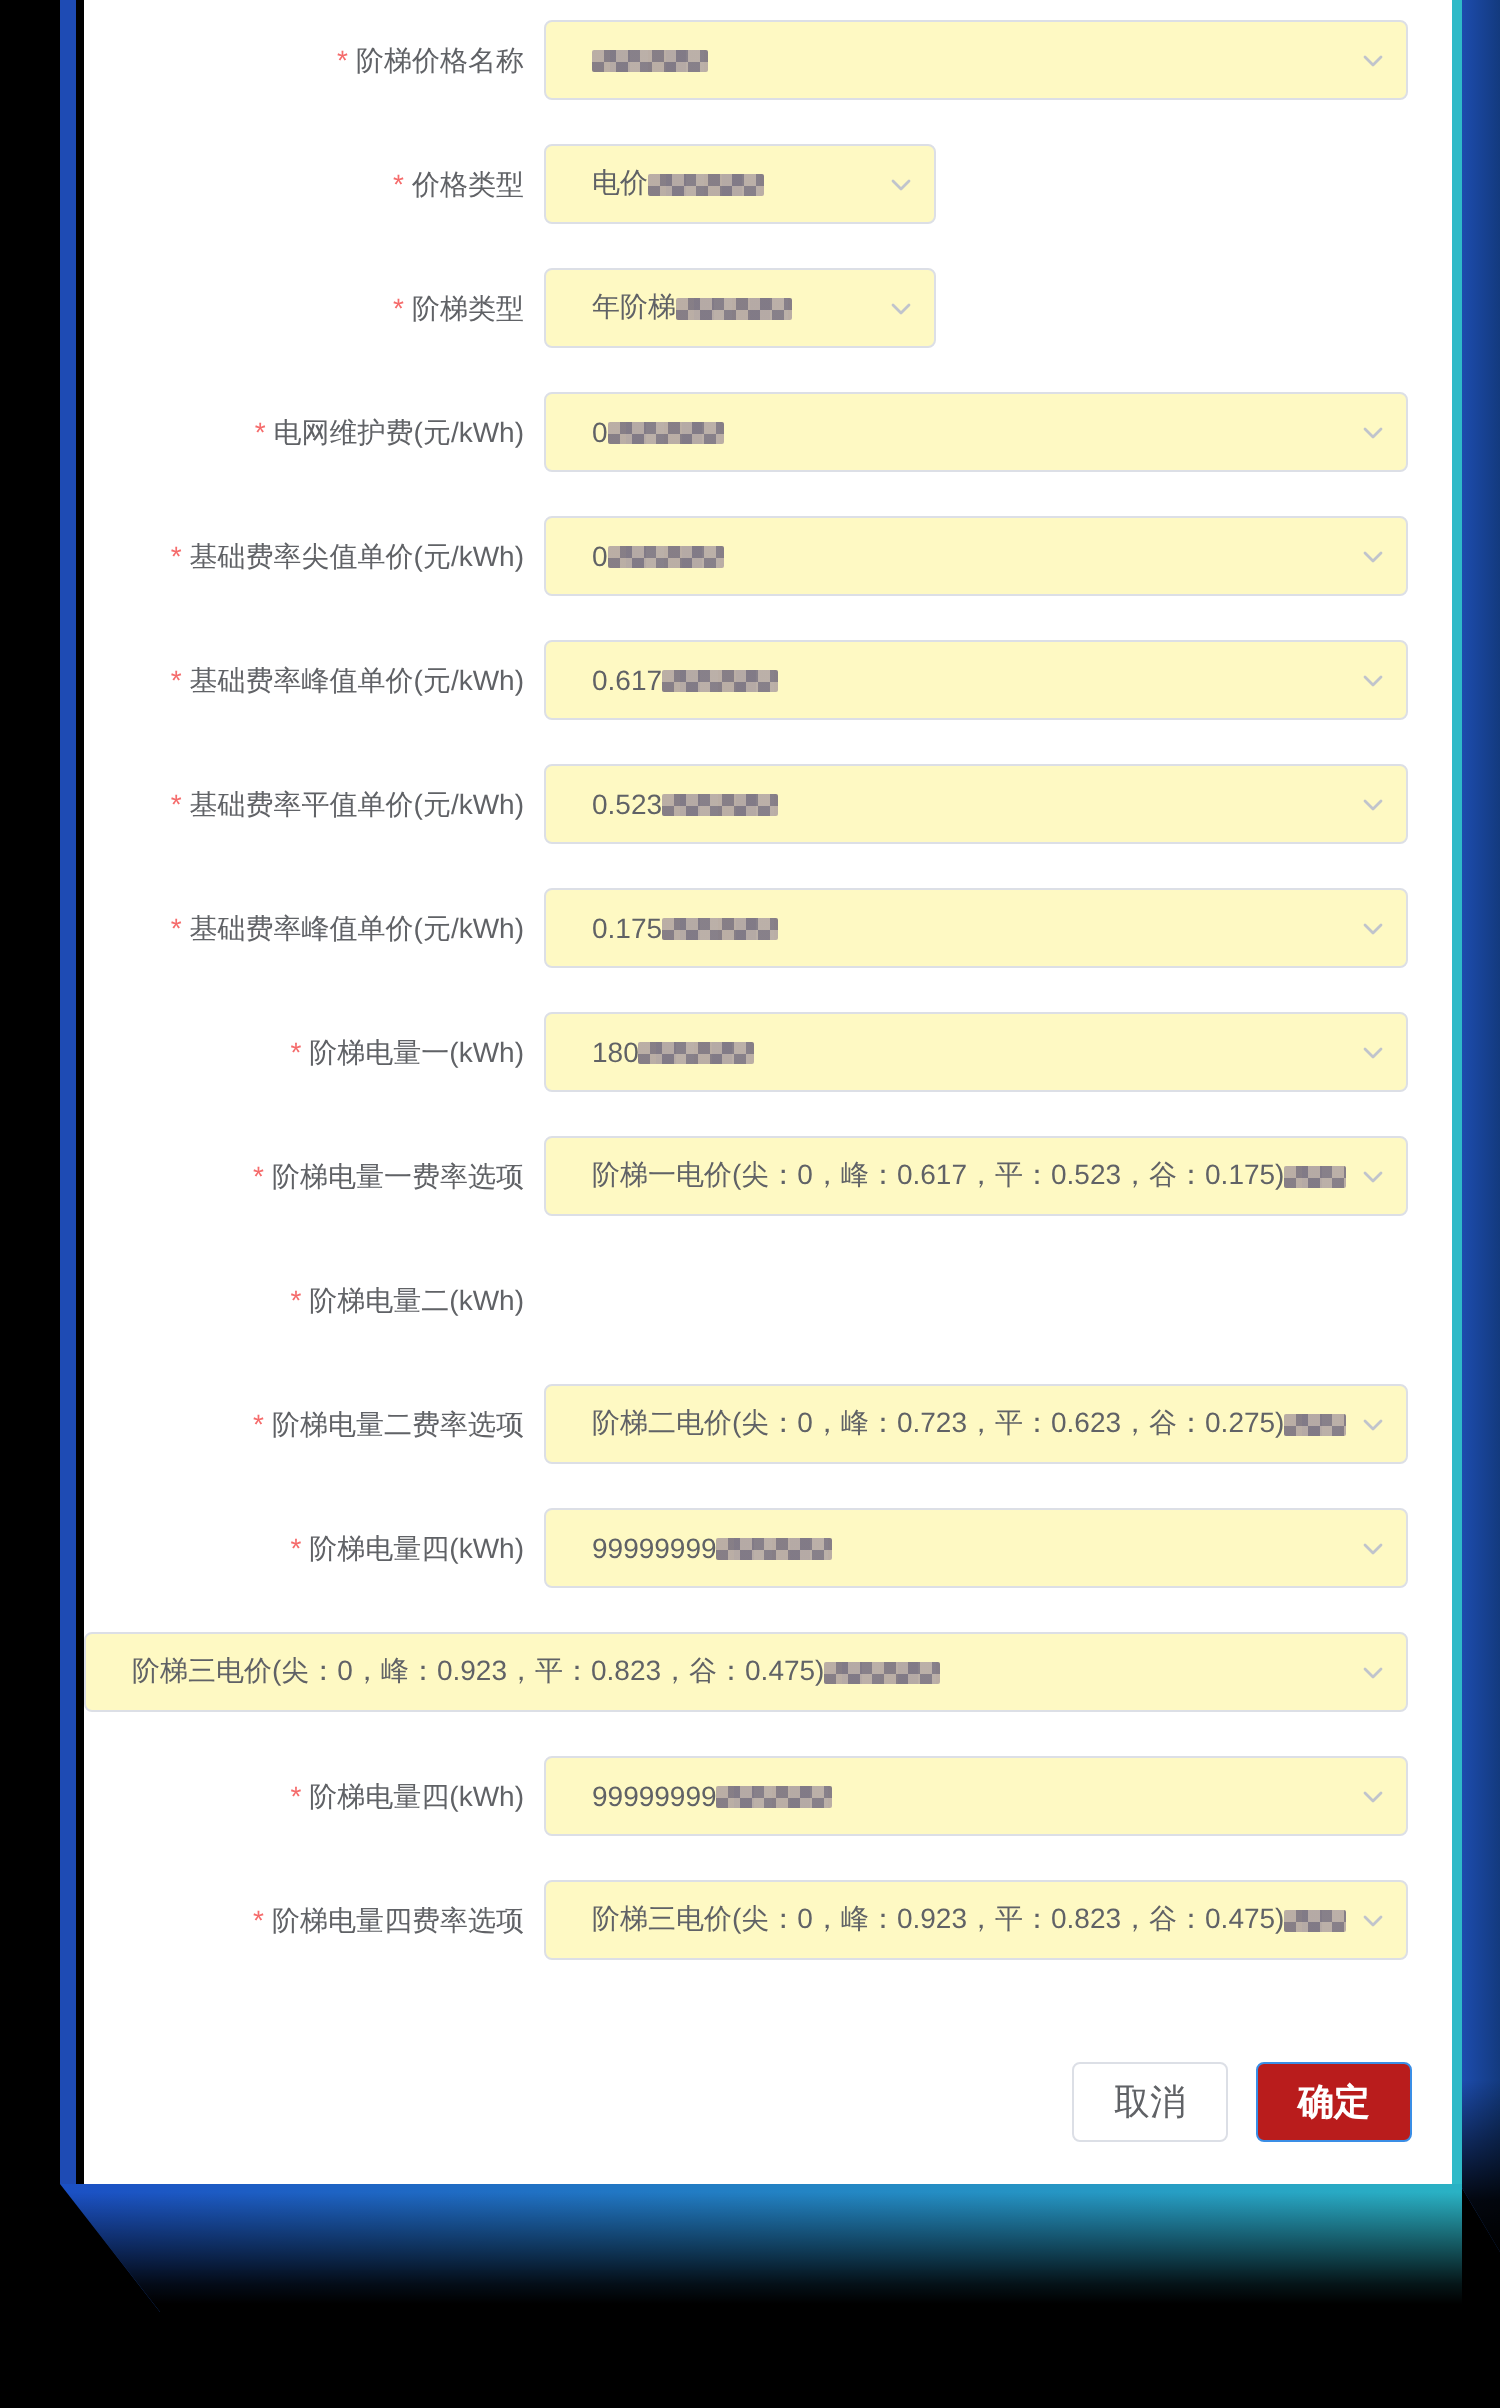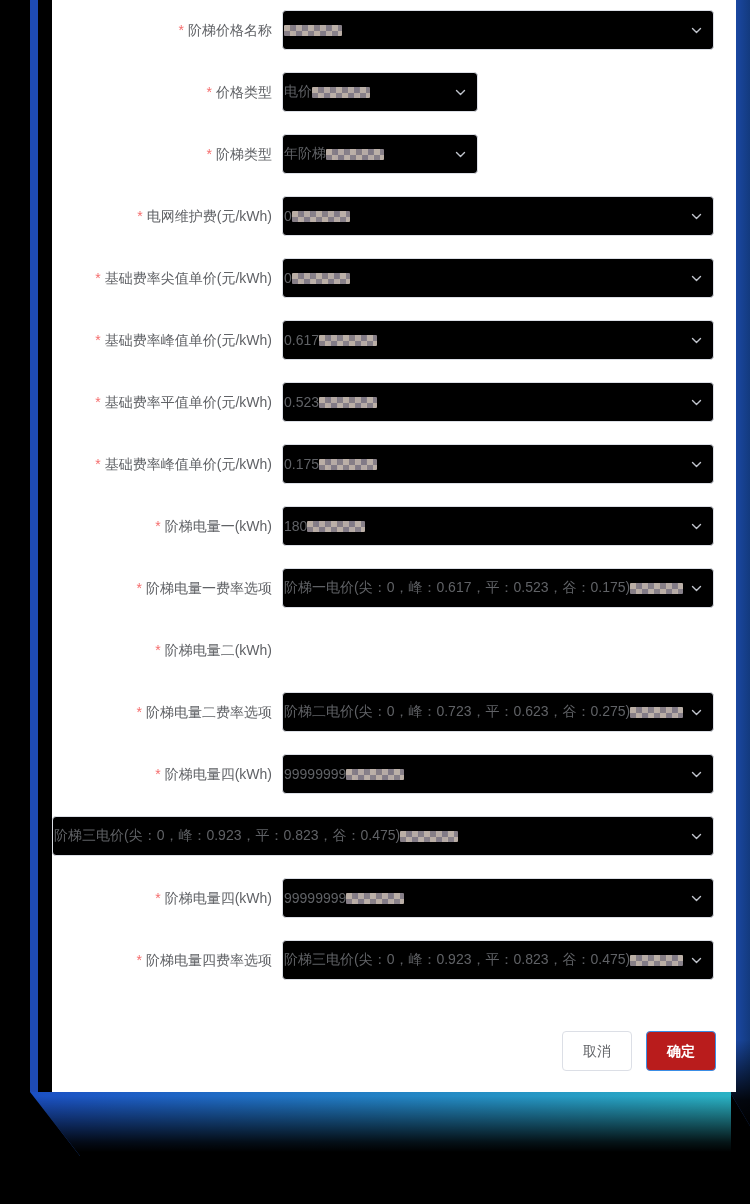--- a/index.html
+++ b/index.html
@@ -34,21 +34,21 @@
     position: absolute; left: 30px; top: 1092px;
     width: 701px; height: 64px;
     background:
       linear-gradient(to bottom, rgba(0,0,0,0) 4px, rgba(0,0,0,.88) 50px, #000 60px),
       linear-gradient(to right, #1b50c4, #2ab2c4);
     clip-path: polygon(0 0, 100% 0, 100% 100%, 50px 100%);
   }
 
   
   .panel {
-    position: absolute; left: 52px; top: 0;
+    position: absolute; left: 42px; top: 0;
     width: 684px; height: 1092px;
     background: #fff;
   }
   .form { padding: 10px 22px 0 0; }
 
   .form-row { display: flex; margin-bottom: 22px; }
   .form-label {
     flex: 0 0 230px;
     padding-right: 10px;
     text-align: right;
@@ -58,24 +58,24 @@
     white-space: nowrap;
   }
   .req { color: #f56c6c; margin-right: 4px; }
 
   .control {
     position: relative;
     flex: 1 1 auto;
     height: 40px;
     border: 1px solid #dcdfe6;
     border-radius: 4px;
-    background: #000000;
+    background: #fef9c3;
     display: flex;
     align-items: center;
-    padding: 0 30px 0 1px;
+    padding: 0 30px 0 23px;
     font-size: 14px;
     color: #606266;
     white-space: nowrap;
     overflow: hidden;
   }
   .control.select { flex: 0 0 196px; cursor: pointer; }
   .chevron {
     position: absolute; right: 10px; top: 50%;
     width: 14px; height: 14px;
     margin-top: -7px;
@@ -93,21 +93,21 @@
   }
 
   
   .footer {
     position: absolute; right: 20px; bottom: 21px;
     display: flex; gap: 14px;
   }
   .btn {
     height: 40px;
     padding: 0 20px;
-    font-size: 14px;
+    font-size: 18px;
     font-family: inherit;
     border-radius: 4px;
     cursor: pointer;
     line-height: 38px;
   }
   .btn-cancel {
     background: #fff;
     border: 1px solid #dcdfe6;
     color: #606266;
   }

